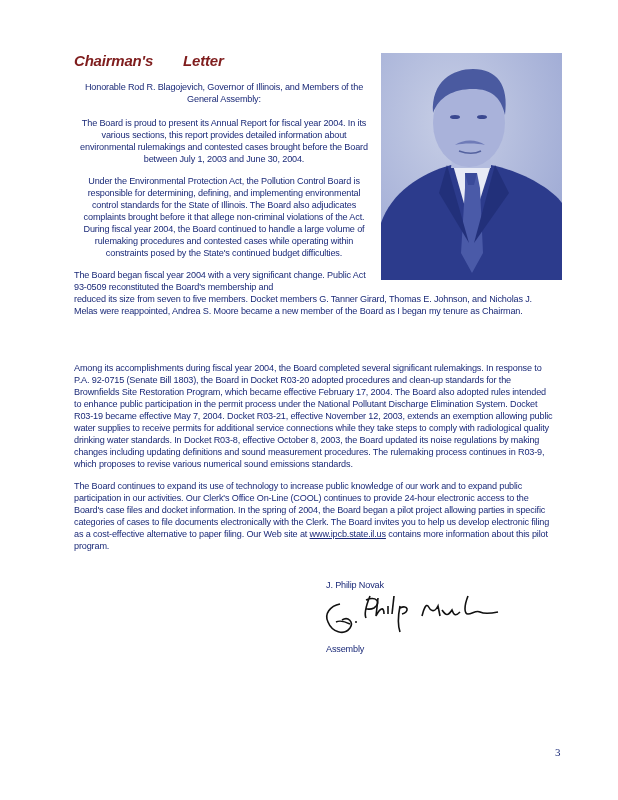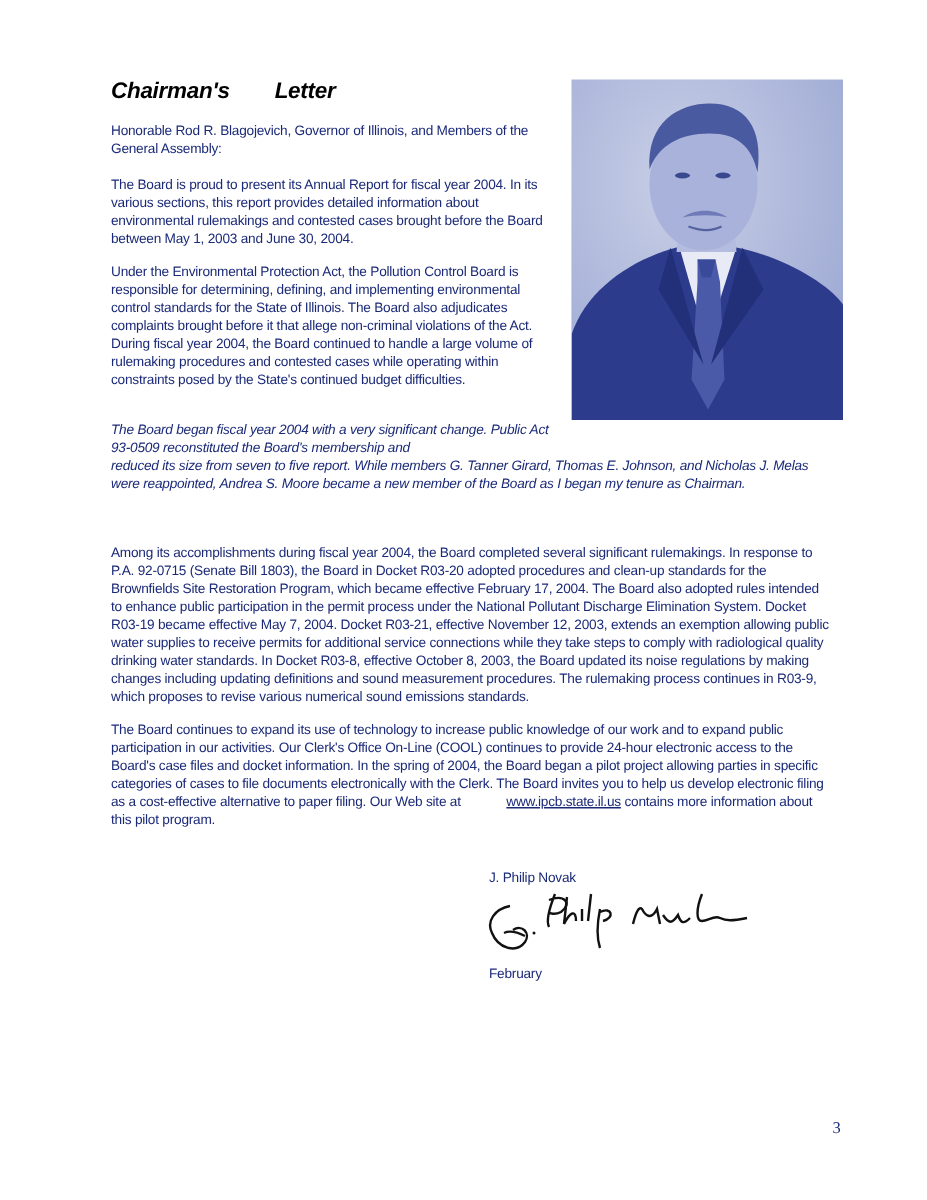--- a/index.html
+++ b/index.html
@@ -1,66 +1,66 @@
 <!DOCTYPE html>
 <html><head>
   <meta charset="utf-8">
   <style>
     html, body { margin: 0; padding: 0; background: #ffffff; }
     body { width: 618px; height: 800px; position: relative; overflow: hidden; }
     .page { position: absolute; left: 0; top: 0; width: 618px; height: 800px; background: #fff; }
     .title {
       position: absolute; left: 74px; top: 52px;
       font-family: "Liberation Sans", sans-serif; font-weight: bold; font-style: italic;
-      font-size: 15px; color: #000000; letter-spacing: -0.2px; white-space: nowrap;
+      font-size: 15px; color: #7f1d1d; letter-spacing: -0.2px; white-space: nowrap;
     }
     .title .w2 { margin-left: 30px; }
     .body-text {
       font-family: "Liberation Sans", sans-serif; font-size: 9.1px; line-height: 12px;
       color: #1b2a78; letter-spacing: -0.15px;
     }
     .para { position: absolute; left: 74px; margin: 0; }
-    .narrow { width: 300px; }
+    .narrow { width: 300px; text-align: center; }
     .wide { width: 480px; }
     #p-salute { top: 81px; }
     #p1 { top: 117px; }
     #p2 { top: 175px; }
-    #p3 { top: 280px; font-style: italic; }
+    #p3 { top: 269px; }
     #p4 { top: 362px; }
     #p5 { top: 480px; }
     .photo {
       position: absolute; left: 381px; top: 53px; width: 181px; height: 227px;
       background: linear-gradient(180deg, #b9c2de 0%, #aab5d8 40%, #9aa6d2 100%);
       overflow: hidden;
     }
-    .link { text-decoration: underline; color: #1b2a78; cursor: pointer; margin-left: 28px; }
+    .link { text-decoration: underline; color: #1b2a78; cursor: pointer; }
     .sig-name { position: absolute; left: 326px; top: 579px; }
     .sig-title { position: absolute; left: 326px; top: 643px; }
     .signature { position: absolute; left: 322px; top: 592px; width: 180px; height: 50px; }
     .pagenum {
       position: absolute; left: 555px; top: 746px;
       font-family: "Liberation Serif", serif; font-size: 11px; color: #1b2a78;
     }
   </style>
 </head>
 <body>
 
 <div class="page">
 
   <div class="title">
     <span>Chairman's</span><span class="w2">Letter</span>
   </div>
 
   <p id="p-salute" class="para narrow body-text">Honorable Rod R. Blagojevich, Governor of Illinois, and Members of the General Assembly:</p>
-  <p id="p1" class="para narrow body-text">The Board is proud to present its Annual Report for fiscal year 2004. In its various sections, this report provides detailed information about environmental rulemakings and contested cases brought before the Board between May 1, 2003 and June 30, 2004.</p>
+  <p id="p1" class="para narrow body-text">The Board is proud to present its Annual Report for fiscal year 2004. In its various sections, this report provides detailed information about environmental rulemakings and contested cases brought before the Board between July 1, 2003 and June 30, 2004.</p>
   <p id="p2" class="para narrow body-text">Under the Environmental Protection Act, the Pollution Control Board is responsible for determining, defining, and implementing environmental control standards for the State of Illinois. The Board also adjudicates complaints brought before it that allege non-criminal violations of the Act. During fiscal year 2004, the Board continued to handle a large volume of rulemaking procedures and contested cases while operating within constraints posed by the State's continued budget difficulties.</p>
 
   <div id="p3" class="para wide body-text">
     <span style="display:block;width:300px;">The Board began fiscal year 2004 with a very significant change. Public Act 93-0509 reconstituted the Board's membership and</span>
-    <span style="display:block;">reduced its size from seven to five report. While members G. Tanner Girard, Thomas E. Johnson, and Nicholas J. Melas were reappointed, Andrea S. Moore became a new member of the Board as I began my tenure as Chairman.</span>
+    <span style="display:block;">reduced its size from seven to five members. Docket members G. Tanner Girard, Thomas E. Johnson, and Nicholas J. Melas were reappointed, Andrea S. Moore became a new member of the Board as I began my tenure as Chairman.</span>
   </div>
 
   <p id="p4" class="para wide body-text">Among its accomplishments during fiscal year 2004, the Board completed several significant rulemakings. In response to P.A. 92-0715 (Senate Bill 1803), the Board in Docket R03-20 adopted procedures and clean-up standards for the Brownfields Site Restoration Program, which became effective February 17, 2004. The Board also adopted rules intended to enhance public participation in the permit process under the National Pollutant Discharge Elimination System. Docket R03-19 became effective May 7, 2004. Docket R03-21, effective November 12, 2003, extends an exemption allowing public water supplies to receive permits for additional service connections while they take steps to comply with radiological quality drinking water standards. In Docket R03-8, effective October 8, 2003, the Board updated its noise regulations by making changes including updating definitions and sound measurement procedures. The rulemaking process continues in R03-9, which proposes to revise various numerical sound emissions standards.</p>
 
   <p id="p5" class="para wide body-text">
     <span>The Board continues to expand its use of technology to increase public knowledge of our work and to expand public participation in our activities. Our Clerk's Office On-Line (COOL) continues to provide 24-hour electronic access to the Board's case files and docket information. In the spring of 2004, the Board began a pilot project allowing parties in specific categories of cases to file documents electronically with the Clerk. The Board invites you to help us develop electronic filing as a cost-effective alternative to paper filing. Our Web site at </span><a class="link">www.ipcb.state.il.us</a><span> contains more information about this pilot program.</span>
   </p>
 
   <div class="photo">
     <svg width="181" height="227" viewBox="0 0 181 227">
@@ -106,16 +106,16 @@
     <path d="M48,4 C44,14 42,22 44,26 M44,8 C54,4 60,10 52,16 C48,18 44,17 44,16" stroke="#111" stroke-width="1.6" fill="none"></path>
     <path d="M56,6 L54,24 C58,16 62,14 62,22" stroke="#111" stroke-width="1.6" fill="none"></path>
     <path d="M66,14 L66,22 M66,10 L66,10" stroke="#111" stroke-width="1.6" fill="none"></path>
     <path d="M72,4 L70,22" stroke="#111" stroke-width="1.6" fill="none"></path>
     <path d="M78,14 C76,24 76,34 78,40 M78,16 C86,12 88,20 80,22" stroke="#111" stroke-width="1.6" fill="none"></path>
     <path d="M100,24 C102,16 104,12 106,14 C108,18 112,22 116,14 L118,24" stroke="#111" stroke-width="1.6" fill="none"></path>
     <path d="M120,18 C124,24 126,24 130,18 C132,24 134,24 138,20" stroke="#111" stroke-width="1.6" fill="none"></path>
     <path d="M146,4 C142,14 142,22 146,22 C150,22 154,18 158,20 C162,22 166,22 176,20" stroke="#111" stroke-width="1.6" fill="none"></path>
   </svg>
 
-  <div class="sig-title body-text">February</div>
+  <div class="sig-title body-text">Assembly</div>
 
   <div class="pagenum">3</div>
 </div>
 
 </body></html>

